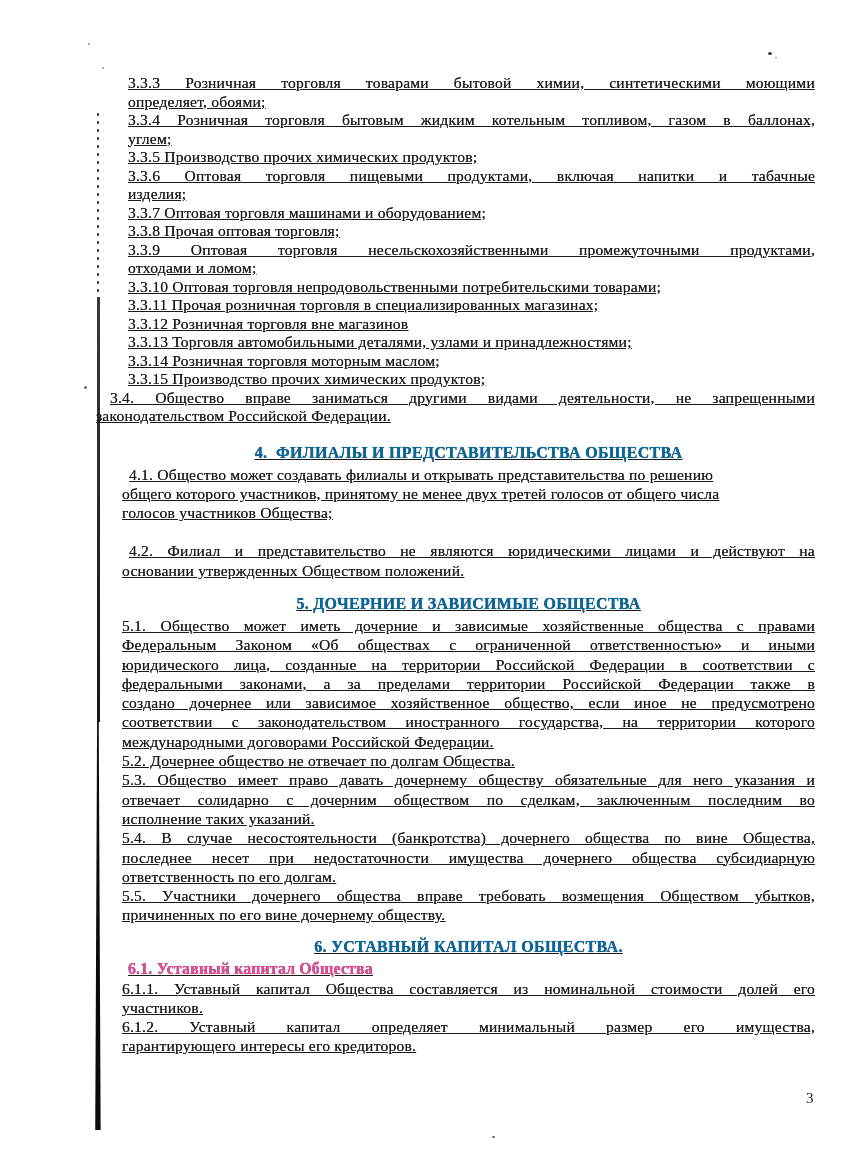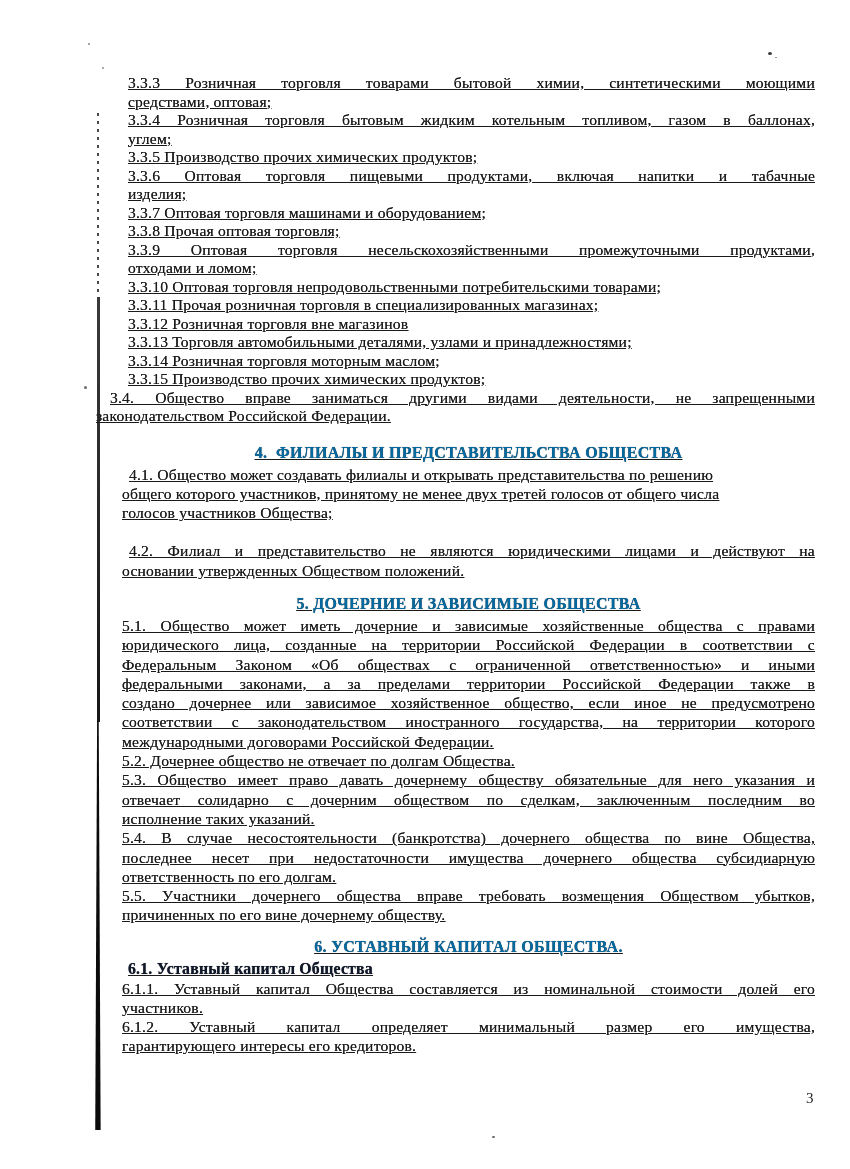--- a/index.html
+++ b/index.html
@@ -45,21 +45,21 @@
     color: #0369a1;
     text-shadow: 0 0 0.7px rgba(10,10,10,0.9);
   }
   h2.h5 { margin: 14px 0 2px 0; }
   h2.h6 { margin: 12px 0 0 0; line-height: 20.5px; }
   h3.sub {
     font-size: 15.8px; font-weight: bold;
     margin: 2px 0 0 0;
     line-height: 19.3px;
     text-indent: 6px;
-    color: #0f172a;
+    color: #ec4899;
     text-shadow: 0 0 0.7px rgba(10,10,10,0.9);
   }
 
   .pagenum {
     position: absolute;
     left: 806px; top: 1090px;
     font-size: 15px;
     color: #222;
   }
 
@@ -102,21 +102,21 @@
   <div class="speck sp2"></div>
   <div class="speck sp3"></div>
   <div class="speck sp4"></div>
   <div class="speck sp5"></div>
 
   <main class="content">
 
     <section class="sec3">
       <div class="para item">
           <div class="tl first">3.3.3 Розничная торговля товарами бытовой химии, синтетическими моющими</div>
-          <div class="tl lastline">средствами, оптовая;</div>
+          <div class="tl lastline">определяет, обоями;</div>
         </div>
       <div class="para item">
           <div class="tl first">3.3.4 Розничная торговля бытовым жидким котельным топливом, газом в баллонах,</div>
           <div class="tl lastline">углем;</div>
         </div>
       <div class="para item">
           <div class="tl first lastline">3.3.5 Производство прочих химических продуктов;</div>
         </div>
       <div class="para item">
           <div class="tl first">3.3.6 Оптовая торговля пищевыми продуктами, включая напитки и табачные</div>
@@ -165,22 +165,22 @@
           <div class="tl lastline">голосов участников Общества;</div>
         </div>
       <div class="para ind7 gap-top">
           <div class="tl first">4.2. Филиал и представительство не являются юридическими лицами и действуют на</div>
           <div class="tl lastline">основании утвержденных Обществом положений.</div>
         </div>
 
       <h2 class="h5">5. ДОЧЕРНИЕ И ЗАВИСИМЫЕ ОБЩЕСТВА</h2>
       <div class="para">
           <div class="tl first">5.1. Общество может иметь дочерние и зависимые хозяйственные общества с правами</div>
+          <div class="tl">Федеральным Законом «Об обществах с ограниченной ответственностью» и иными</div>
           <div class="tl">юридического лица, созданные на территории Российской Федерации в соответствии с</div>
-          <div class="tl">Федеральным Законом «Об обществах с ограниченной ответственностью» и иными</div>
           <div class="tl">федеральными законами, а за пределами территории Российской Федерации также в</div>
           <div class="tl">создано дочернее или зависимое хозяйственное общество, если иное не предусмотрено</div>
           <div class="tl">соответствии с законодательством иностранного государства, на территории которого</div>
           <div class="tl lastline">международными договорами Российской Федерации.</div>
         </div>
       <div class="para">
           <div class="tl first lastline">5.2. Дочернее общество не отвечает по долгам Общества.</div>
         </div>
       <div class="para">
           <div class="tl first">5.3. Общество имеет право давать дочернему обществу обязательные для него указания и</div>

